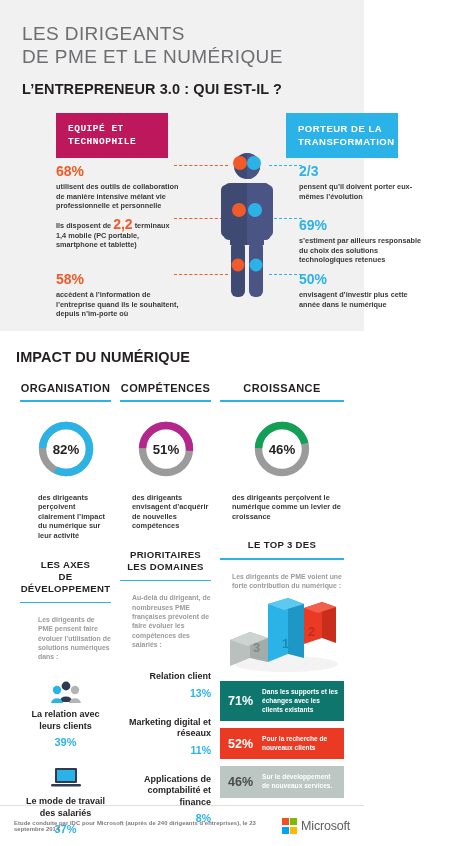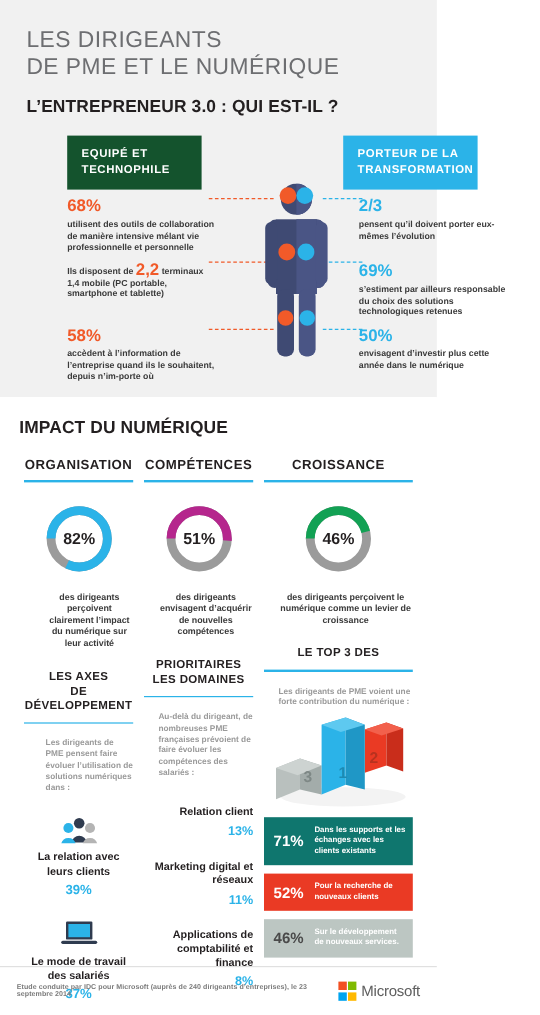--- a/index.html
+++ b/index.html
@@ -29,21 +29,21 @@
   }
 
   .cols { position: relative; margin-top: 16px; }
 
   .badge {
     position: absolute; top: 0;
     color: #fff; font-weight: bold; font-size: 9.5px;
     letter-spacing: .5px; line-height: 13px;
     padding: 9px 10px 10px 12px;
   }
-  .badge.left  { left: 34px;  width: 112px; background: #14532d; }
+  .badge.left  { left: 34px;  width: 112px; background: #be185d; font-family: Liberation Mono, monospace; }
   .badge.right { left: 264px; width: 112px; background: #2bb3e8; }
 
   .stat { position: absolute; width: 124px; }
   .stat .num {
     font-weight: bold; font-size: 14px; line-height: 17px;
     margin-bottom: 2px;
   }
   .stat .txt {
     font-size: 7.3px; line-height: 9.6px; color: #3a3a3a;
     font-weight: bold;
@@ -81,21 +81,21 @@
 
   .col-head {
     text-align: center; font-size: 11px; font-weight: bold;
     color: #231f20; letter-spacing: .4px; padding-bottom: 6px;
   }
   .col-rule { height: 1.6px; background: #2bb3e8; width: 100%; }
 
   .donut-wrap { margin-top: 16px; display: flex; justify-content: center; }
   .donut-label {
     margin-top: 13px; font-size: 7.4px; line-height: 9.6px;
-    font-weight: bold; color: #3a3a3a; text-align: center; padding-left: 18px;
+    font-weight: bold; color: #3a3a3a; text-align: left; padding-left: 18px;
   }
   .col:nth-child(2) .donut-label { padding-left: 12px; }
   .col:nth-child(3) .donut-label { padding-left: 12px; }
 
   .sub-head {
     margin-top: 18px; text-align: center; font-size: 9.6px; font-weight: bold;
     color: #231f20; line-height: 12px; letter-spacing: .3px;
   }
   .sub-rule { height: 1.4px; background: #2bb3e8; margin: 7px auto 0; width: 100%; }
 

